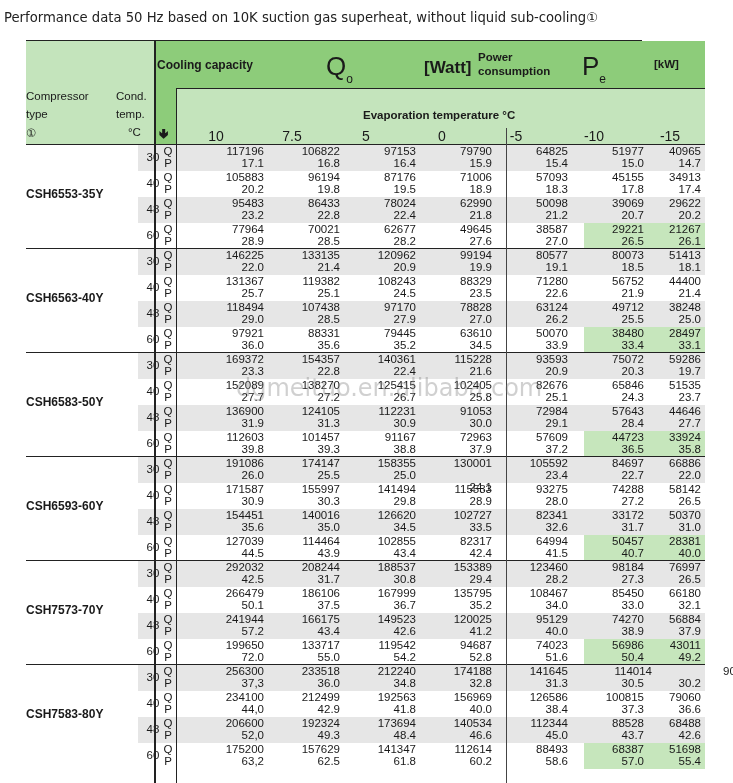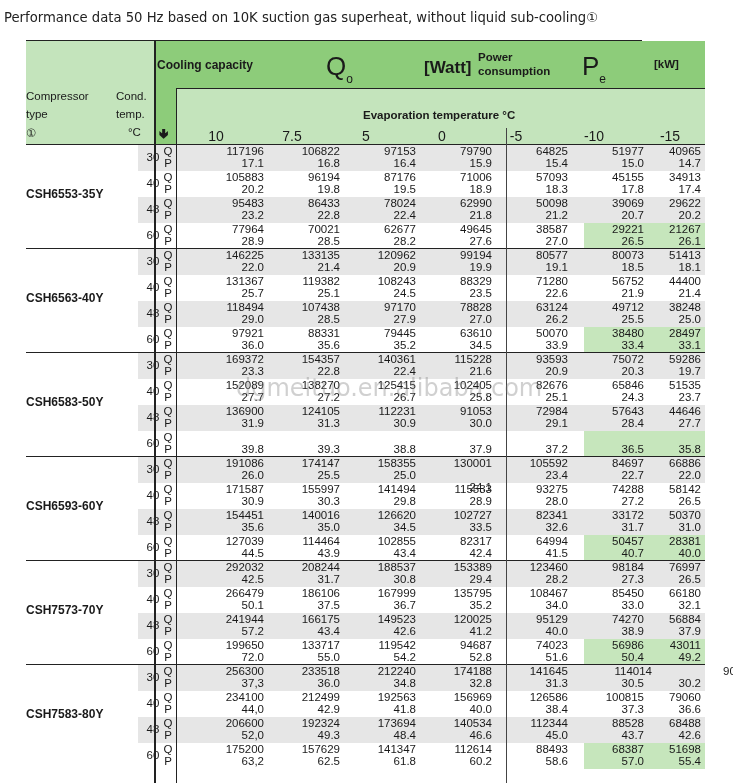--- a/index.html
+++ b/index.html
@@ -343,20 +343,29 @@
             <span style="left: 256px;">30.0</span>
             <span style="left: 332px;">29.1</span>
             <span style="left: 408px;">28.4</span>
             <span style="left: 465px;">27.7</span>
           </div>
         </div>
         <div class="sub" style="top: 78px;">
           <div class="hlbg" style="left: 446px; top: 0px; width: 121px; height: 26px;"></div>
           <div class="cond">60</div>
           <div class="qp" style="top: 0px;">Q</div>
+          <div class="vals" style="top: 0px;">
+            <span style="left: 28px;">112603</span>
+            <span style="left: 104px;">101457</span>
+            <span style="left: 180px;">91167</span>
+            <span style="left: 256px;">72963</span>
+            <span style="left: 332px;">57609</span>
+            <span style="left: 408px;">44723</span>
+            <span style="left: 465px;">33924</span>
+          </div>
           <div class="qp" style="top: 12px;">P</div>
           <div class="vals" style="top: 12px;">
             <span style="left: 28px;">39.8</span>
             <span style="left: 104px;">39.3</span>
             <span style="left: 180px;">38.8</span>
             <span style="left: 256px;">37.9</span>
             <span style="left: 332px;">37.2</span>
             <span style="left: 408px;">36.5</span>
             <span style="left: 465px;">35.8</span>
           </div>

